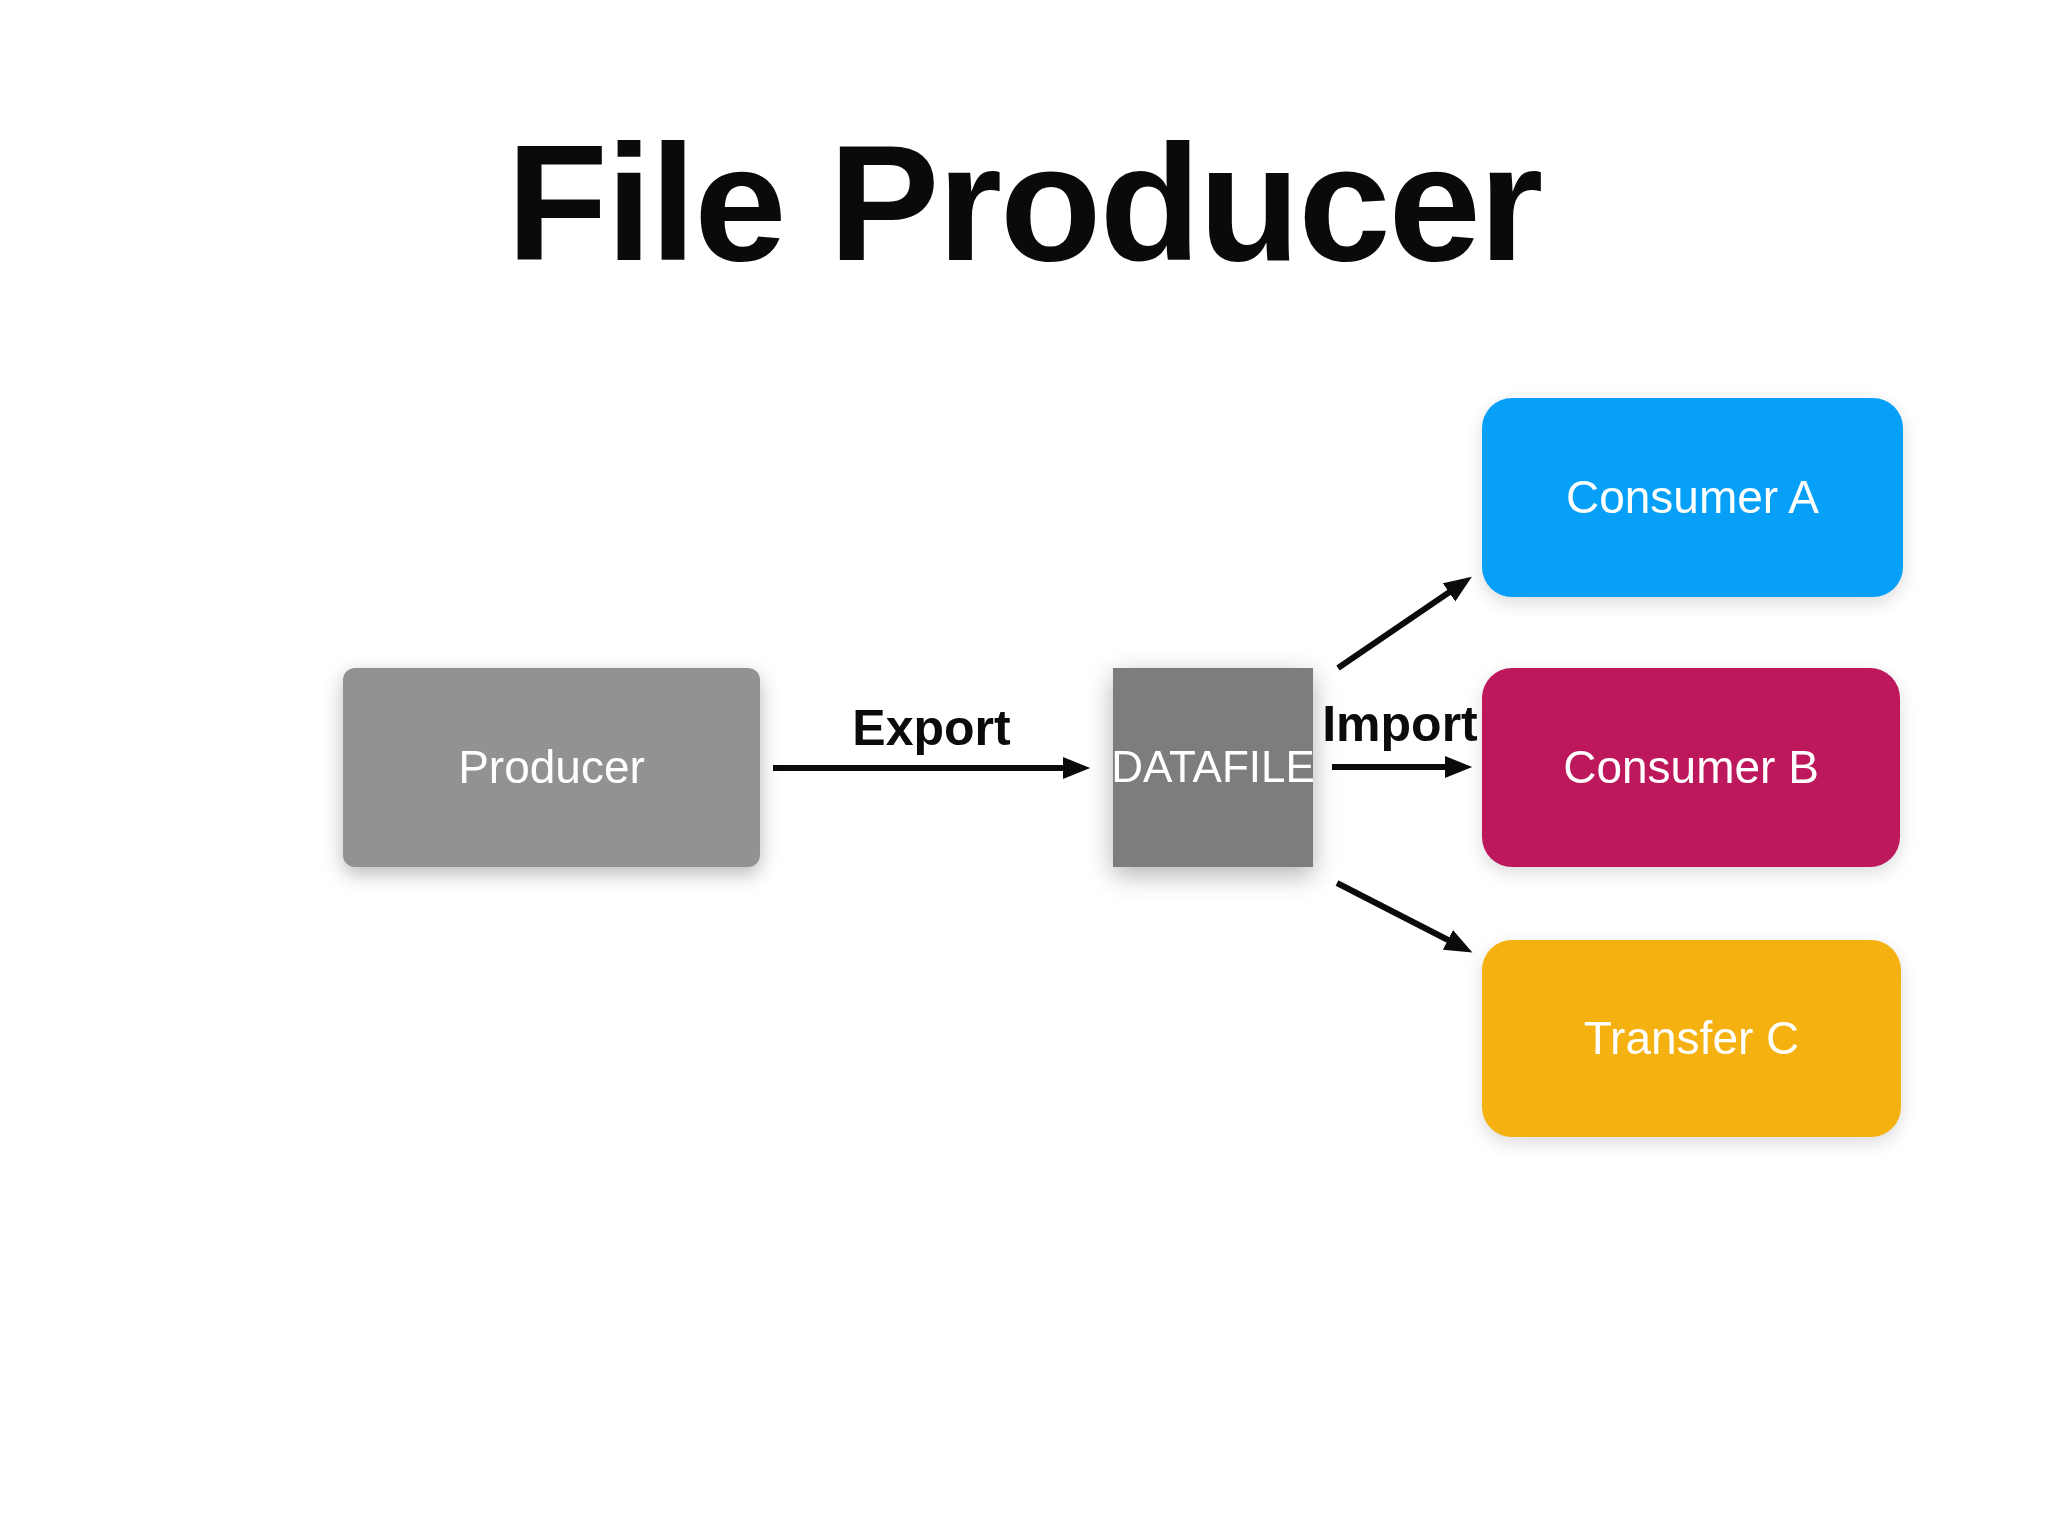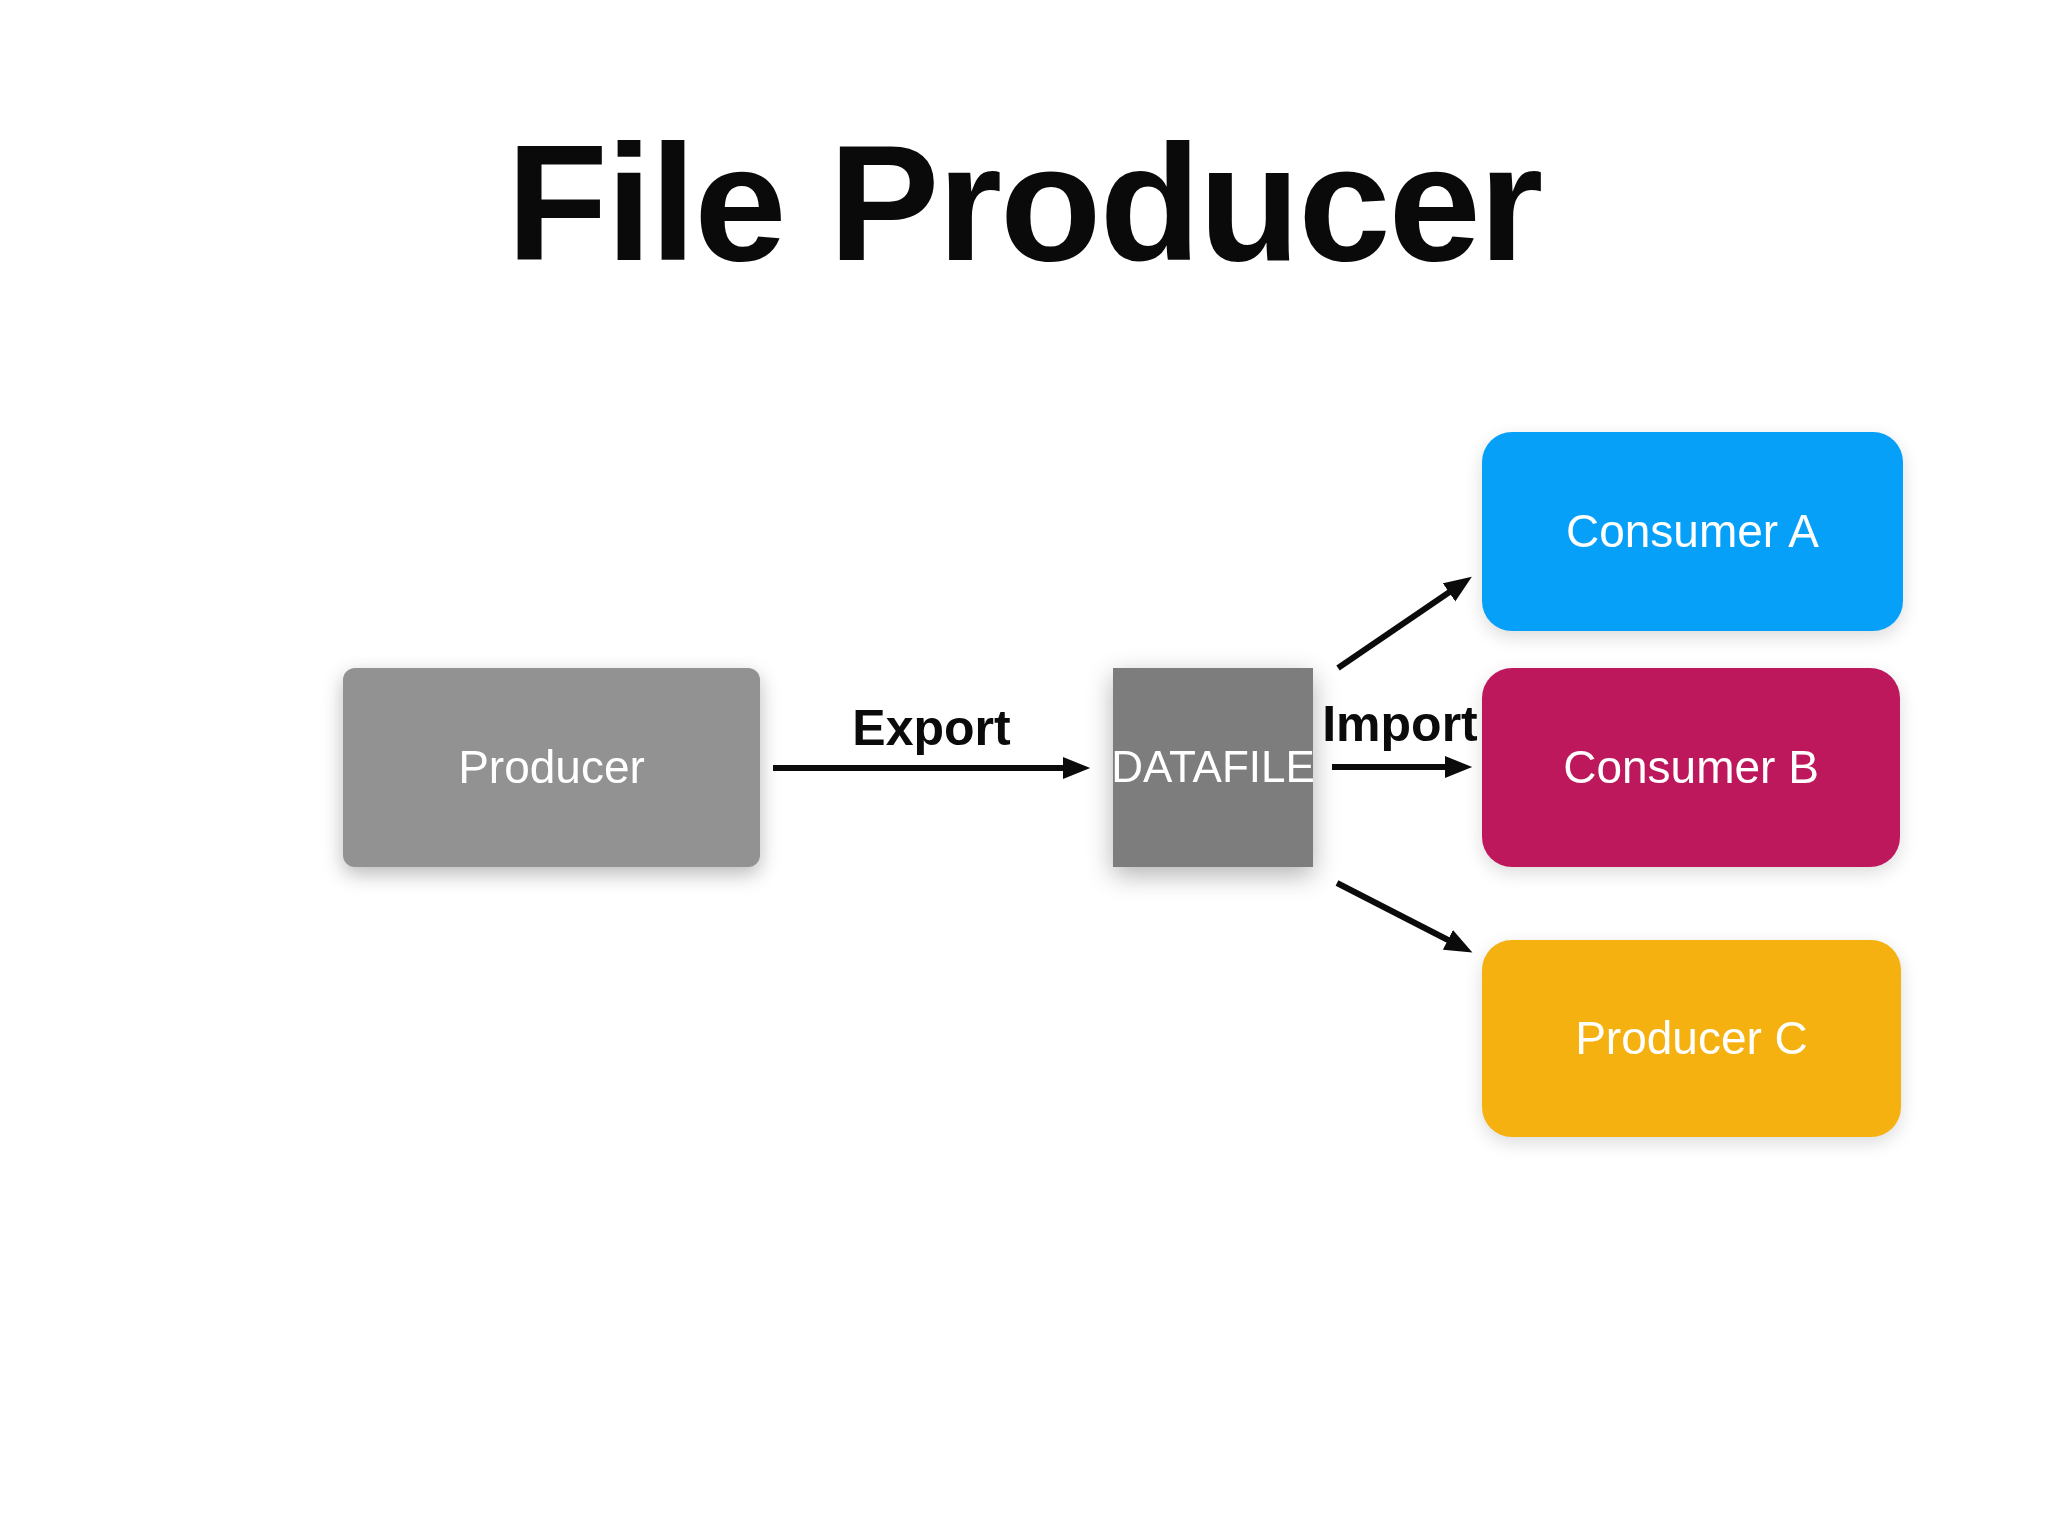--- a/index.html
+++ b/index.html
@@ -47,21 +47,21 @@
     left: 343px; top: 668px; width: 417px; height: 199px;
     border-radius: 12px;
     box-shadow: 0 7px 20px rgba(0,0,0,0.28);
   }
   .node-datafile {
     left: 1113px; top: 668px; width: 200px; height: 199px;
     flex-direction: row;
     font-size: 44px;
     box-shadow: 0 8px 24px rgba(0,0,0,0.30);
   }
-  .node-consumer-a { left: 1482px; top: 398px;  width: 421px; height: 199px; margin-top: 34px; }
+  .node-consumer-a { left: 1482px; top: 398px;  width: 421px; height: 199px; }
   .node-consumer-b { left: 1482px; top: 668px;  width: 418px; height: 199px; }
   .node-consumer-c { left: 1482px; top: 940px;  width: 419px; height: 197px; }
   .edges-svg {
     position: absolute;
     left: 0; top: 0;
     width: 2048px;
     height: 1536px;
     pointer-events: none;
   }
   .edge-label {
@@ -109,16 +109,16 @@
 
   <div class="node rounded node-consumer-a" style="background-color: rgb(6, 160, 249);">
     <span>Consumer A</span>
   </div>
 
   <div class="node rounded node-consumer-b" style="background-color: #be185d;">
     <span>Consumer B</span>
   </div>
 
   <div class="node rounded node-consumer-c" style="background-color: rgb(244, 177, 16);">
-    <span>Producer C</span>
+    <span>Transfer C</span>
   </div>
 
 </div>
 
 </body></html>

